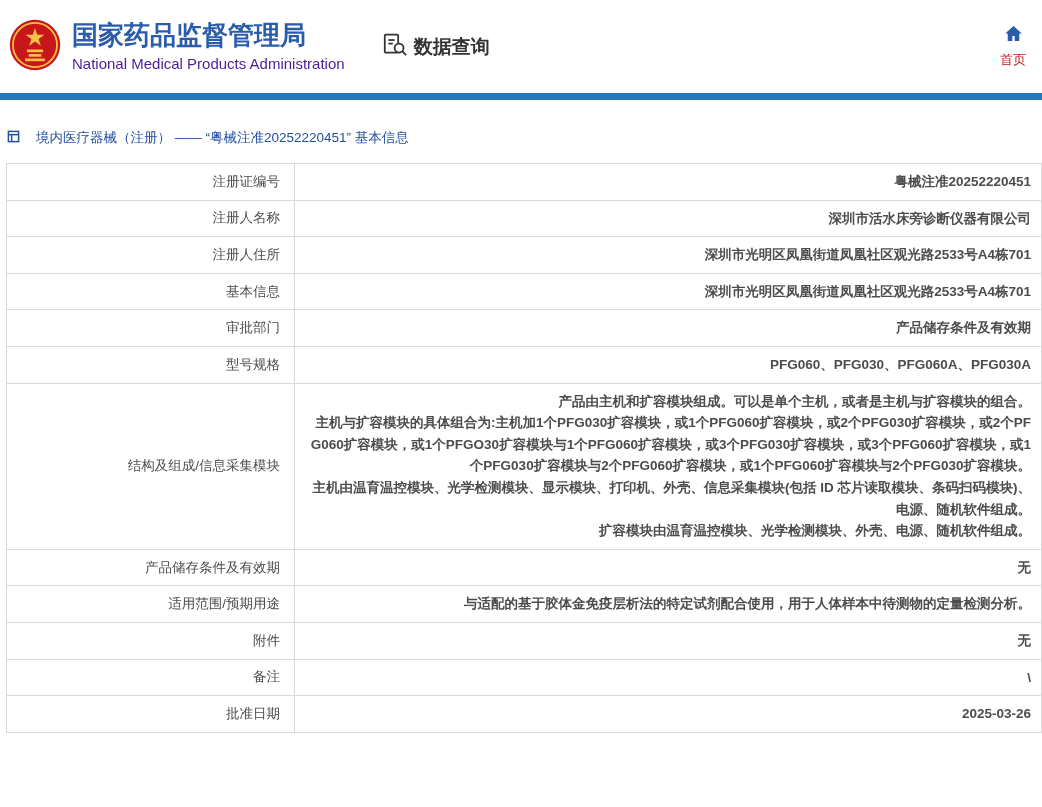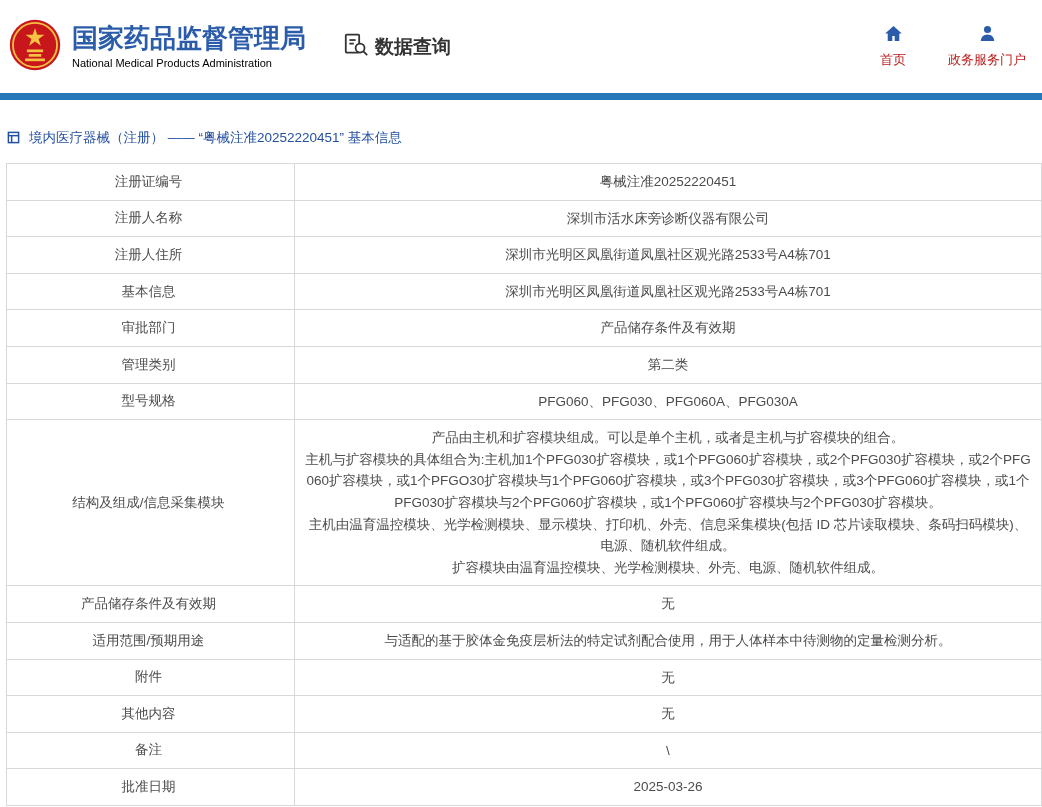--- a/index.html
+++ b/index.html
@@ -27,22 +27,22 @@
     cursor: pointer;
   }
   .org-names { display: flex; flex-direction: column; }
   .org-cn {
     color: #2a5caa;
     font-size: 26px;
     font-weight: bold;
     line-height: 1.1;
   }
   .org-en {
-    color: #000000;
-    font-size: 11px;
+    color: #4c1d95;
+    font-size: 15px;
     margin-top: 5px;
   }
   .query-block {
     display: flex;
     align-items: center;
     gap: 6px;
     margin-left: 38px;
     font-size: 19px;
     font-weight: bold;
     color: #333;
@@ -67,22 +67,22 @@
 
   .blue-bar {
     height: 7px;
     background: #2577b8;
     width: 100%;
   }
 
   
   .breadcrumb {
     display: flex;
-    align-items: flex-end;
-    gap: 9px;
+    align-items: center;
+    gap: 16px;
     margin: 29px 0 16px 7px;
     color: #2450a0;
     font-size: 13.5px;
   }
 
   
   .info-table {
     border-collapse: collapse;
     margin-left: 6px;
     width: calc(100% - 6px);
@@ -90,29 +90,30 @@
     table-layout: fixed;
   }
   .info-table td {
     border: 1px solid #d8d8d8;
     padding: 7px 10px;
     color: #4c4c4c;
     vertical-align: middle;
   }
   .label-cell {
     width: 288px;
-    text-align: center;
+    text-align: right;
     padding-right: 14px !important;
     white-space: nowrap;
   }
   .value-cell {
-    text-align: center;
+    text-align: right;
     white-space: pre-line;
     line-height: 1.6;
     word-break: break-all;
+    font-weight: bold;
   }
 </style>
 </head>
 <body>
 
 <div class="header">
   <div class="logo-block">
     <span>
       <svg viewBox="0 0 60 60" width="54" height="58" aria-hidden="true">
         <circle cx="30" cy="30" r="28" fill="#c8161d"></circle>
@@ -144,29 +145,20 @@
 
   <div class="top-nav">
     <div class="nav-item">
       <span>
         <svg viewBox="0 0 24 24" width="19" height="19" fill="#2a5caa" aria-hidden="true">
           <path d="M12 2.5 1.5 12h3.2v9.5h5.8v-6.2h3v6.2h5.8V12h3.2z"></path>
         </svg>
       </span>
       <span>首页</span>
     </div>
-    <div class="nav-item">
-      <span>
-        <svg viewBox="0 0 24 24" width="19" height="19" fill="#2a5caa" aria-hidden="true">
-          <circle cx="12" cy="7" r="4.5"></circle>
-          <path d="M3.5 21.5c0-4.7 3.8-8.2 8.5-8.2s8.5 3.5 8.5 8.2z"></path>
-        </svg>
-      </span>
-      <span>政务服务门户</span>
-    </div>
   </div>
 </div>
 
 <div class="blue-bar"></div>
 
 <div class="breadcrumb">
   <span>
     <svg viewBox="0 0 14 14" width="13" height="13" fill="none" stroke="#2450a0" stroke-width="1.6" aria-hidden="true">
       <rect x="1.5" y="1.5" width="11" height="11"></rect>
       <line x1="1.5" y1="5" x2="12.5" y2="5"></line>
@@ -192,24 +184,20 @@
       </tr>
       <tr>
         <td class="label-cell">基本信息</td>
         <td class="value-cell">深圳市光明区凤凰街道凤凰社区观光路2533号A4栋701</td>
       </tr>
       <tr>
         <td class="label-cell">审批部门</td>
         <td class="value-cell">产品储存条件及有效期</td>
       </tr>
       <tr>
-        <td class="label-cell">管理类别</td>
-        <td class="value-cell">第二类</td>
-      </tr>
-      <tr>
         <td class="label-cell">型号规格</td>
         <td class="value-cell">PFG060、PFG030、PFG060A、PFG030A</td>
       </tr>
       <tr>
         <td class="label-cell">结构及组成/信息采集模块</td>
         <td class="value-cell">产品由主机和扩容模块组成。可以是单个主机，或者是主机与扩容模块的组合。
 主机与扩容模块的具体组合为:主机加1个PFG030扩容模块，或1个PFG060扩容模块，或2个PFG030扩容模块，或2个PFG060扩容模块，或1个PFGO30扩容模块与1个PFG060扩容模块，或3个PFG030扩容模块，或3个PFG060扩容模块，或1个PFG030扩容模块与2个PFG060扩容模块，或1个PFG060扩容模块与2个PFG030扩容模块。
 主机由温育温控模块、光学检测模块、显示模块、打印机、外壳、信息采集模块(包括 ID 芯片读取模块、条码扫码模块)、电源、随机软件组成。
 扩容模块由温育温控模块、光学检测模块、外壳、电源、随机软件组成。</td>
       </tr>
@@ -219,24 +207,20 @@
       </tr>
       <tr>
         <td class="label-cell">适用范围/预期用途</td>
         <td class="value-cell">与适配的基于胶体金免疫层析法的特定试剂配合使用，用于人体样本中待测物的定量检测分析。</td>
       </tr>
       <tr>
         <td class="label-cell">附件</td>
         <td class="value-cell">无</td>
       </tr>
       <tr>
-        <td class="label-cell">其他内容</td>
-        <td class="value-cell">无</td>
-      </tr>
-      <tr>
         <td class="label-cell">备注</td>
         <td class="value-cell">\</td>
       </tr>
       <tr>
         <td class="label-cell">批准日期</td>
         <td class="value-cell">2025-03-26</td>
       </tr>
     </tbody>
 </table>
 

